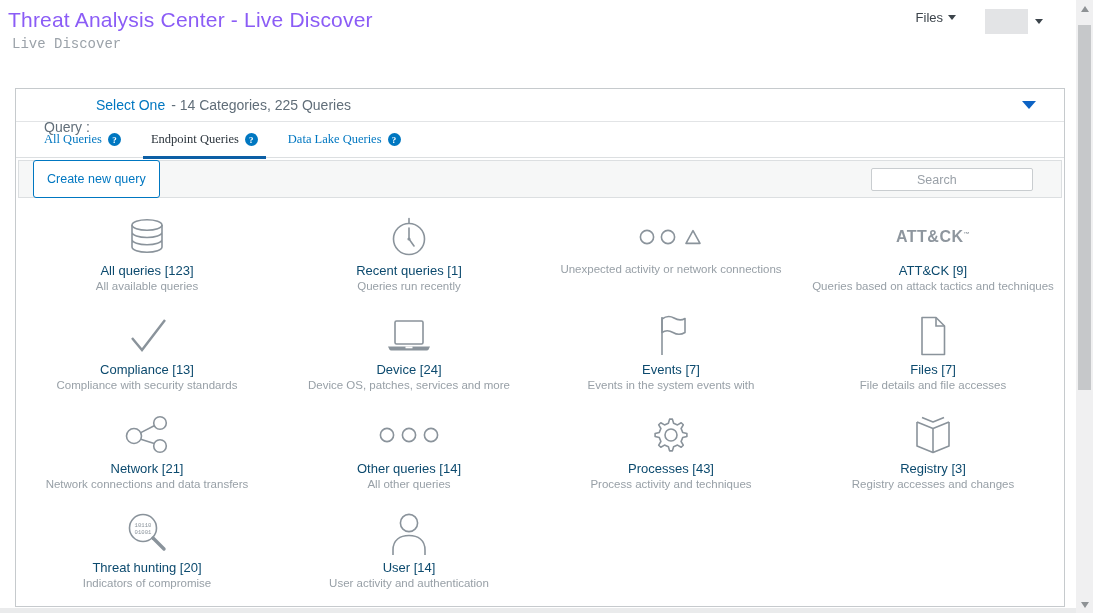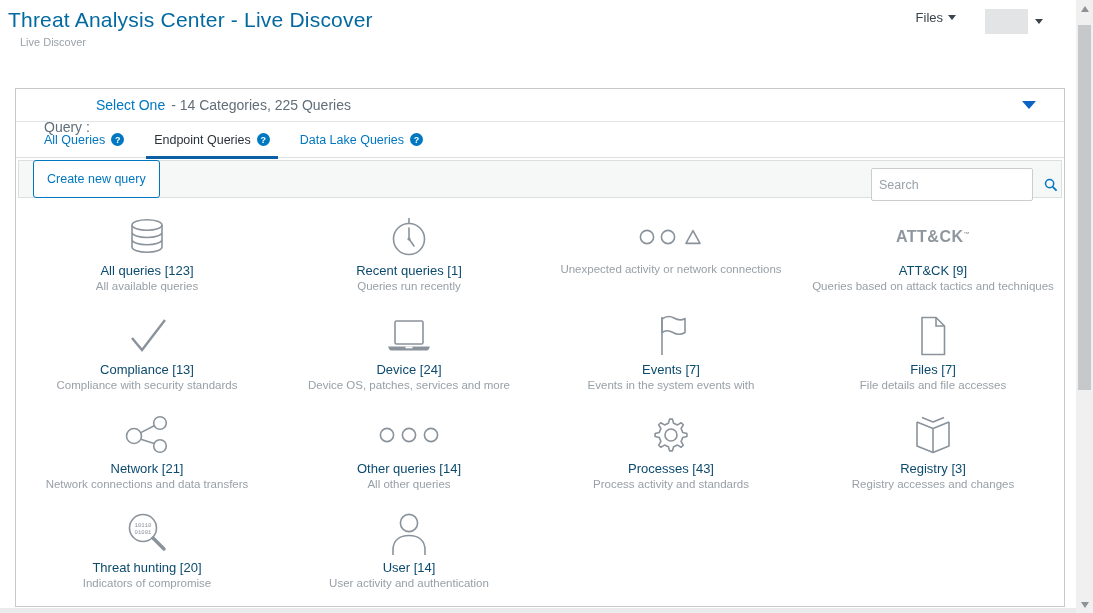--- a/index.html
+++ b/index.html
@@ -3,22 +3,22 @@
 <meta charset="utf-8">
 <style>
   * { margin:0; padding:0; box-sizing:border-box; }
   html,body { width:1093px; height:613px; overflow:hidden; background:#fff;
     font-family:"Liberation Sans", sans-serif; }
   .app { position:relative; width:1093px; height:613px; background:#fff; }
 
   
   header { position:absolute; left:0; top:0; right:17px; height:60px; }
   .page-title { position:absolute; left:8px; top:8px; font-size:21px; font-weight:500;
-    color:#0369a1; letter-spacing:.2px; }
-  .subtitle { position:absolute; left:20px; top:36px; font-size:11px; color:#9ba2a9; }
+    color:#8b5cf6; letter-spacing:.2px; }
+  .subtitle { position:absolute; left:12px; top:36px; font-size:14px; color:#9ba2a9;font-family:Liberation Mono, monospace; }
   .help { position:absolute; right:120px; top:10px; font-size:13px; color:#3c444b;
     cursor:pointer; display:flex; align-items:center; gap:5px; }
   .avatar { position:absolute; right:48px; top:9px; width:43px; height:25px;
     background:#e3e4e6; cursor:pointer; }
   .avatar-caret { position:absolute; right:33px; top:19px; color:#3c444b; }
 
   .caret { display:inline-block; width:0; height:0;
     border-left:4px solid transparent; border-right:4px solid transparent;
     border-top:5px solid currentColor; }
   .caret.big { border-left-width:7px; border-right-width:7px; border-top-width:8px; }
@@ -28,38 +28,38 @@
     background:#fff; border:1px solid #c6cacd; }
 
   .query-bar { position:relative; height:33px; display:flex; align-items:center;
     padding-left:28px; font-size:14px; border-bottom:1px solid #e2e4e6; cursor:pointer; }
   .q-label, .q-summary { color:#616e79; }
   .q-label { margin-right:6px;margin-top:44px; }
   .q-selected { color:#0077c1; margin-right:6px; text-decoration:none; cursor:pointer; }
   .query-caret { position:absolute; right:28px; top:12px; color:#0d63c4; }
 
   .tabs { position:relative; height:36px; display:flex; align-items:center; gap:30px;
-    padding-left:28px; border-bottom:1px solid #dcdfe1; }
+    padding-left:28px; border-bottom:1px solid #dcdfe1;font-family:Liberation Serif, serif; }
   .tab { position:relative; height:36px; display:flex; align-items:center; gap:6px;
     font-size:12.5px; color:#0077c1; cursor:pointer; }
   .tab.active { color:#2a333b; }
   .tab.active::after { content:""; position:absolute; left:-8px; right:-8px; bottom:-1px;
     height:3px; background:#0c5fa5; }
   .q-ic { width:13px; height:13px; border-radius:50%; background:#0077c1; color:#fff;
     font-size:9px; font-weight:bold; display:inline-flex; align-items:center;
     justify-content:center; cursor:pointer; }
 
   .toolbar { position:relative; margin:2px; height:38px; background:#f6f7f7;
     border:1px solid #dcdfe1; display:flex; align-items:center; }
   .btn { margin-left:14px; padding:11px 13px; font-size:12.5px; color:#0077c1;
     background:#fff; border:1px solid #0077c1; border-radius:3px; cursor:pointer;
     font-family:"Liberation Sans", sans-serif; }
-  .search { position:absolute; right:28px; top:7px; width:162px; height:33px;
+  .search { position:absolute; right:28px; top:7px; width:162px; height:23px;
     background:#fff; border:1px solid #c9cdd0; border-radius:2px;
-    display:flex; align-items:center; }
+    display:flex; align-items:center;padding-left:38px; }
   .search input { flex:1; border:none; outline:none; background:transparent;
     font-size:12.5px; color:#3c444b; padding:0 4px 0 7px;
     font-family:"Liberation Sans", sans-serif; }
   .search input::placeholder { color:#9aa1a8; }
   .search-ic { width:20px; display:flex; align-items:center; justify-content:center;
     cursor:pointer; }
 
   
   .grid { display:flex; flex-wrap:wrap; padding-top:6px; }
   .cell { width:25%; height:99px; text-align:center; padding-top:8px; cursor:pointer; }
@@ -241,21 +241,21 @@
           <div class="cat-desc">All other queries</div>
         </div>
         <div class="cell">
           <span class="icon-box">
             <svg width="42" height="42" viewBox="0 0 42 42">
     <path d="M18.4 9.3 L19.6 5.1 L22.4 5.1 L23.6 9.3 L27.5 10.9 L31.2 8.7 L33.3 10.8 L31.1 14.5 L32.7 18.4 L36.9 19.6 L36.9 22.4 L32.7 23.6 L31.1 27.5 L33.3 31.2 L31.2 33.3 L27.5 31.1 L23.6 32.7 L22.4 36.9 L19.6 36.9 L18.4 32.7 L14.5 31.1 L10.8 33.3 L8.7 31.2 L10.9 27.5 L9.3 23.6 L5.1 22.4 L5.1 19.6 L9.3 18.4 L10.9 14.5 L8.7 10.8 L10.8 8.7 L14.5 10.9 Z" fill="none" stroke="#8a939b" stroke-width="1.6" stroke-linejoin="round"></path>
     <circle cx="21" cy="21" r="6" fill="none" stroke="#8a939b" stroke-width="1.6"></circle>
   </svg>
           </span>
           <a class="cat-label">Processes [43]</a>
-          <div class="cat-desc">Process activity and standards</div>
+          <div class="cat-desc">Process activity and techniques</div>
         </div>
         <div class="cell">
           <span class="icon-box">
             <svg width="44" height="42" viewBox="0 0 44 42">
     <path d="M6 8 L6 32 L22 38.5 L38 32 L38 8" fill="none" stroke="#8a939b" stroke-width="1.6" stroke-linejoin="round"></path>
     <path d="M6 8 L22 14.5 L38 8" fill="none" stroke="#8a939b" stroke-width="1.6" stroke-linejoin="round"></path>
     <path d="M22 14.5 V38.5" fill="none" stroke="#8a939b" stroke-width="1.6"></path>
     <path d="M11 3.5 L22 8 L33 3.5" fill="none" stroke="#8a939b" stroke-width="1.6" stroke-linejoin="round"></path>
   </svg>
           </span>

